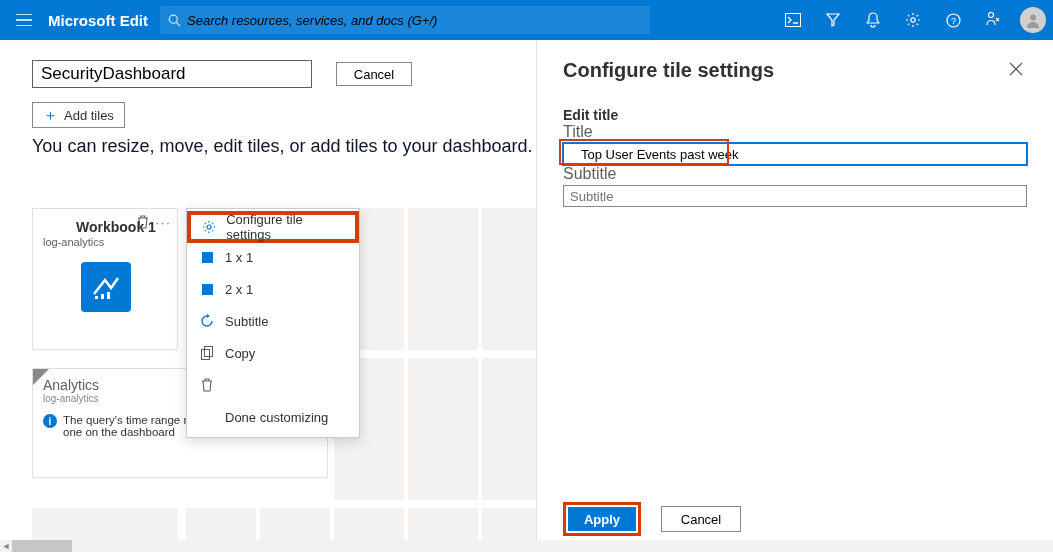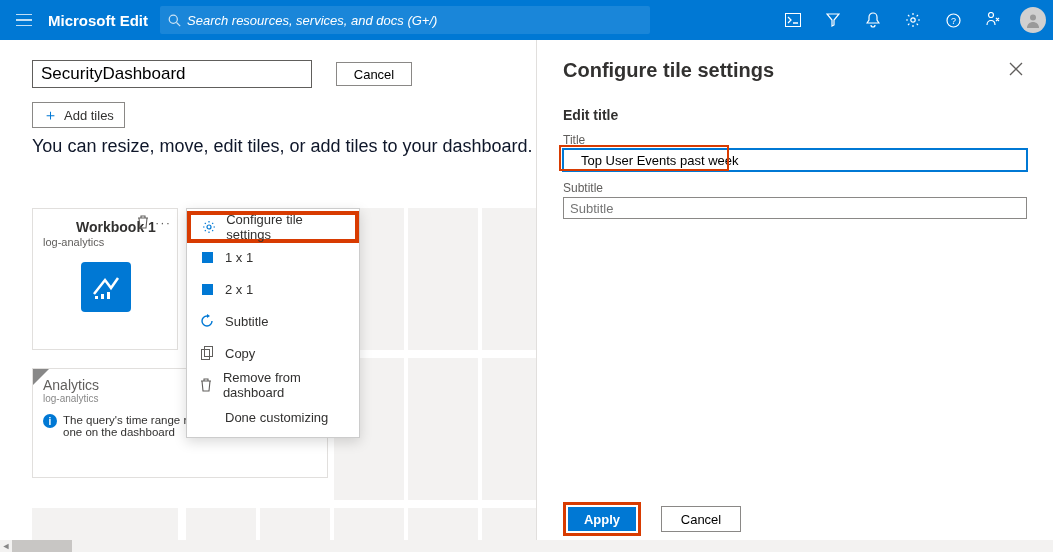--- a/index.html
+++ b/index.html
@@ -3,21 +3,21 @@
 <meta charset="utf-8">
 <style>
   * { box-sizing: border-box; }
   html, body { margin: 0; padding: 0; font-family: "Segoe UI", Arial, sans-serif; font-size: 13px; color: #323130; background: #fff; }
   body { width: 1053px; height: 552px; overflow: hidden; position: relative; }
 
   
   .topbar { height: 40px; background: #0078d4; color: #fff; display: flex; align-items: center; }
   .hamburger { width: 48px; display:flex; align-items:center; justify-content:center; height:100%; }
   .brand { font-size: 15px; font-weight: 600; padding: 0 12px 0 0; }
-  .searchwrap { flex: 0 0 490px; height: 28px; background: #1a86d9; border-radius: 2px; display:flex; align-items:center; padding:0 8px; color:#ffffff; cursor:text; }
+  .searchwrap { flex: 0 0 490px; height: 28px; background: #1a86d9; border-radius: 2px; display:flex; align-items:center; padding:0 8px; color:#000000; cursor:text; }
   .searchwrap .sicon { margin-right:6px; display:flex; }
   .searchwrap .stext { font-size:13px; font-style: italic; }
   .topspacer { flex:1; }
   .topicons { display:flex; align-items:center; height:100%; }
   .topicons .ti { width:40px; height:40px; display:flex; align-items:center; justify-content:center; cursor:pointer; }
   .avatar { width:40px; height:40px; display:flex; align-items:center; justify-content:center; }
   .avatar .circ { width:26px; height:26px; border-radius:50%; background:#d0d0d0; display:flex; align-items:center; justify-content:center; }
 
   
   .main { display:flex; height: calc(552px - 40px); }
@@ -57,21 +57,21 @@
   .ctxitem.highlight { box-shadow: inset 0 0 0 2px #d83b01; border: 2px solid #d83b01; margin:-2px 0; }
   .ctxicon { width:16px; display:flex; justify-content:center; color:#0078d4; }
   .ctxicon.gray { color:#605e5c; }
   .sq { width:11px; height:11px; background:#0078d4; display:inline-block; }
 
   
   .rhead { display:flex; justify-content:space-between; align-items:center; }
   .rtitle { font-size:20px; font-weight:600; }
   .closebtn { cursor:pointer; color:#605e5c; padding:4px; }
   .sect-label { font-weight:600; font-size:14px; margin-top:24px; }
-  .fldlabel { font-size:12px; color:#605e5c; margin-top:10px; }
+  .fldlabel { font-size:16px; color:#605e5c; }
   .in-title-wrap { position:relative; margin-top:2px; }
   .in-title-wrap .hl { position:absolute; left:-4px; top:-4px; width:170px; height:26px; border:2px solid #d83b01; pointer-events:none; }
   .in-title { width:100%; height:22px; border:1px solid #0078d4; outline:1px solid #0078d4; font-family:inherit; font-size:13px; padding:1px 17px; }
   .in-sub { width:100%; height:22px; border:1px solid #8a8886; font-family:inherit; font-size:13px; padding:1px 6px; margin-top:2px; color:#605e5c; }
 
   .rfooter { position:absolute; left:26px; bottom:16px; display:flex; align-items:center; gap:20px; }
   .apply-hl { border:3px solid #d83b01; padding:2px; display:inline-block; }
   .btn-apply { background:#0078d4; color:#fff; border:none; height:24px; width:68px; font-weight:600; font-size:13px; cursor:pointer; }
   .btn-cancel2 { background:#fff; border:1px solid #8a8886; height:26px; width:80px; font-size:13px; cursor:pointer; }
 
@@ -248,21 +248,20 @@
               </svg>
             </span>
           <span>Copy</span>
         </div>
         <div class="ctxitem">
           <span class="ctxicon gray">
               <svg width="12" height="14" viewBox="0 0 12 14">
                 <path d="M1 3h10M4 3V1h4v2M2 3l1 10h6l1-10" fill="none" stroke="#605e5c" stroke-width="1.1"></path>
               </svg>
             </span>
-          <span>Remove from dashboard</span>
         </div>
         <div class="ctxitem">
           <span class="ctxicon"></span>
           <span>Done customizing</span>
         </div>
       </div>
     </div>
   </div>
 
   <div class="right">

